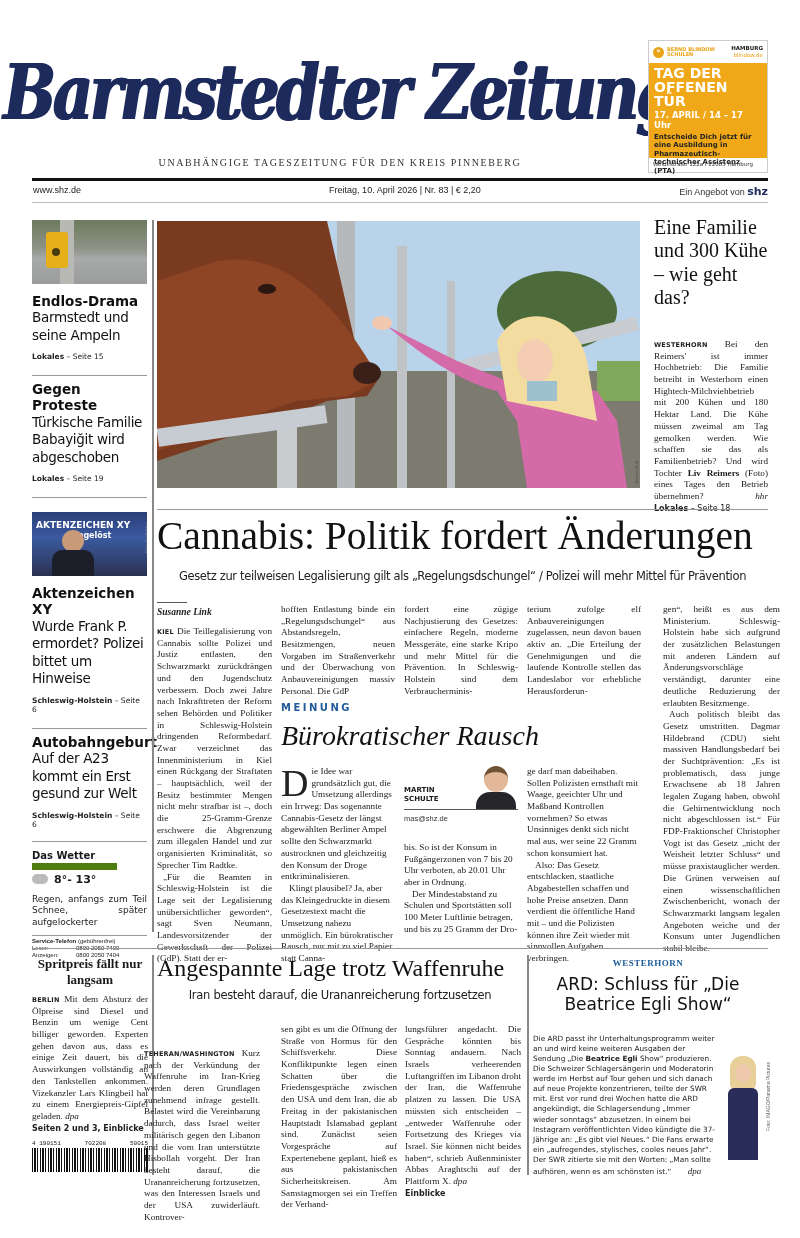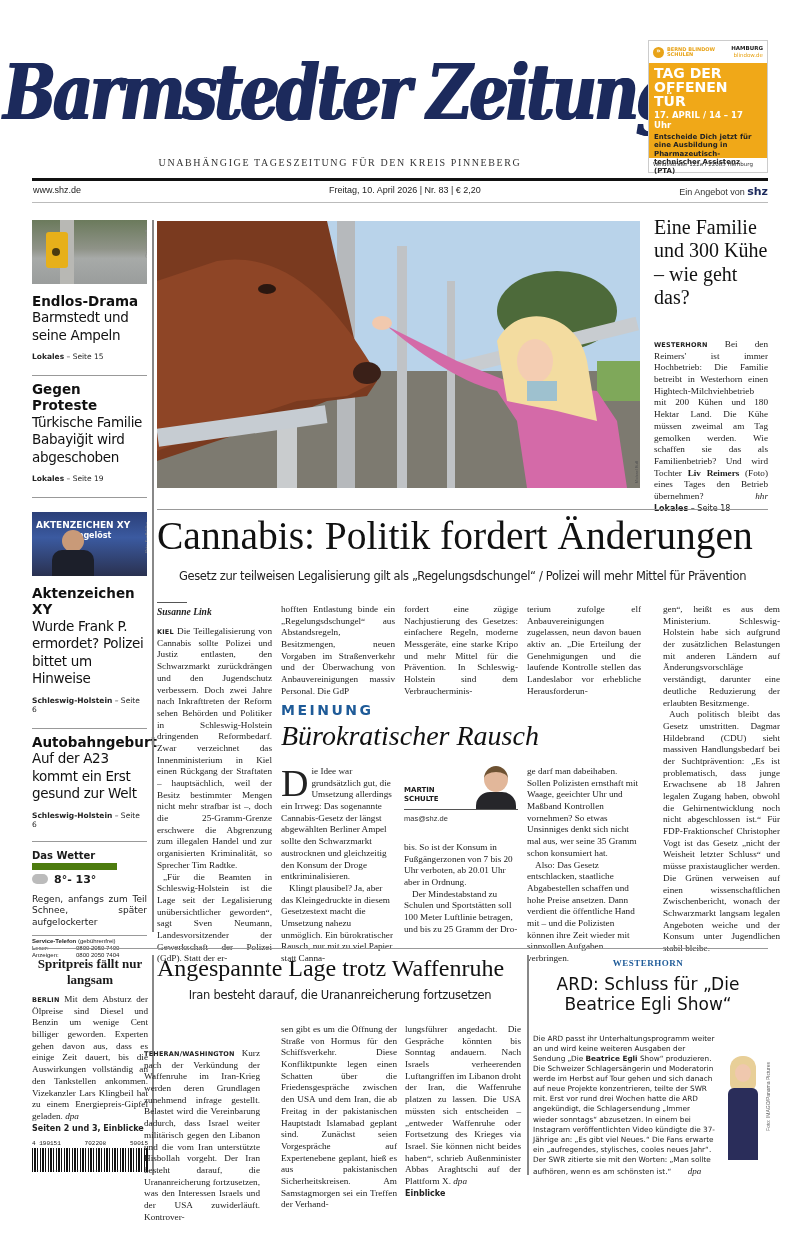--- a/index.html
+++ b/index.html
@@ -52,21 +52,21 @@
   .kicker-caps { font-family:"DejaVu Sans",sans-serif; font-weight:bold; font-size: 6.5px; letter-spacing: 0.2px; }
 
   
   .lead-rule { left: 157px; top: 509px; width: 611px; height:1px; background:#999; }
   .lead-head { left: 157px; top: 514px; width: 611px; font-family:"Liberation Serif",serif; font-size: 39.5px; line-height: 1.15; color:#111; white-space:nowrap; }
   .lead-sub { left: 157px; top: 569px; width: 611px; text-align:center; font-family:"DejaVu Sans",sans-serif; font-size: 11.5px; color:#222; letter-spacing:-0.35px; white-space: nowrap;}
   .col { font-size: 9.2px; line-height: 1.27; text-align: justify; color:#222; hyphens: auto; }
   .byline { font-style: italic; font-weight: bold; font-size: 9.5px; }
   .byline-rule { width: 30px; height:1px; background:#555; margin-bottom: 3px; }
 
-  .meinung-label { left: 281px; top: 702px; font-family:"DejaVu Sans",sans-serif; font-weight:bold; font-size: 14px; letter-spacing: 2.5px; color:#1f5b98; }
+  .meinung-label { left: 281px; top: 702px; font-family:"DejaVu Sans",sans-serif; font-weight:bold; font-size: 10px; letter-spacing: 2.5px; color:#1f5b98; }
   .meinung-title { left: 281px; top: 720px; font-family:"Liberation Serif",serif; font-style: italic; font-size: 28px; color:#111; }
   .dropcap { float:left; font-size: 38px; line-height: 0.85; margin: 1px 3px 0 0; font-family:"Liberation Serif",serif; }
   .author-name { font-family:"DejaVu Sans",sans-serif; font-weight:bold; font-size: 7px; line-height:1.25; }
   .author-mail { font-family:"Liberation Sans",sans-serif; font-size: 7.5px; color:#333; }
 
   
   .wetter-h { font-family:"DejaVu Sans",sans-serif; font-weight:bold; font-size: 10px; border-bottom: 7px solid #4d7c0f; padding-bottom: 2px; width: 85px; }
   .wetter-temp { font-family:"DejaVu Sans",sans-serif; font-weight:bold; font-size: 11px; display:flex; align-items:center; gap:6px; margin-top: 3px; }
   .cloud { width: 16px; height: 10px; background:#bbb; border-radius: 6px; position:relative; }
   .wetter-text { font-family:"DejaVu Sans",sans-serif; font-size: 9px; line-height: 1.3; text-align: justify; margin-top: 8px; color:#222; }
@@ -252,21 +252,21 @@
     <div style="position:absolute;left:2px;top:28px;width:40px;height:18px;border-radius:14px 14px 0 0;background:#26262a;"></div>
   </div>
   <div style="position:absolute;left:0;top:45px;width:114px;height:1px;background:#555;"></div>
 </div>
 <div class="abs author-mail" style="left:404px;top:814px;">mas@shz.de</div>
 <div class="abs col" style="left:404px;top:842px;width:114px;text-align:left;">
   <div>bis. So ist der Konsum in Fußgängerzonen von 7 bis 20 Uhr verboten, ab 20.01 Uhr aber in Ordnung.</div>
   <div style="text-indent:8px;">Der Mindestabstand zu Schulen und Sportstätten soll 100 Meter Luftlinie betragen, und bis zu 25 Gramm der Dro-</div>
 </div>
 <div class="abs col" style="left:527px;top:766px;width:114px;text-align:left;">
-  <div>ge darf man dabeihaben. Sollen Polizisten ernsthaft mit Waage, geeichter Uhr und Maßband Kontrollen vornehmen? So etwas Unsinniges denkt sich nicht mal aus, wer seine 35 Gramm schon konsumiert hat.</div>
+  <div>ge darf man dabeihaben. Sollen Polizisten ernsthaft mit Waage, geeichter Uhr und Maßband Kontrollen vornehmen? So etwas Unsinniges denkt sich nicht mal aus, wer seine 22 Gramm schon konsumiert hat.</div>
   <div style="text-indent:8px;">Also: Das Gesetz entschlacken, staatliche Abgabestellen schaffen und hohe Preise ansetzen. Dann verdient die öffentliche Hand mit – und die Polizisten können ihre Zeit wieder mit sinnvollen Aufgaben verbringen.</div>
 </div>
 
 <div class="abs bottom-rule"></div>
 <div class="abs vrule2"></div>
 <div class="abs vrule3"></div>
 
 <div class="abs spritpreis-h">Spritpreis fällt nur langsam</div>
 <div class="abs col spritpreis-body">
   <span class="kicker-caps">BERLIN</span>

